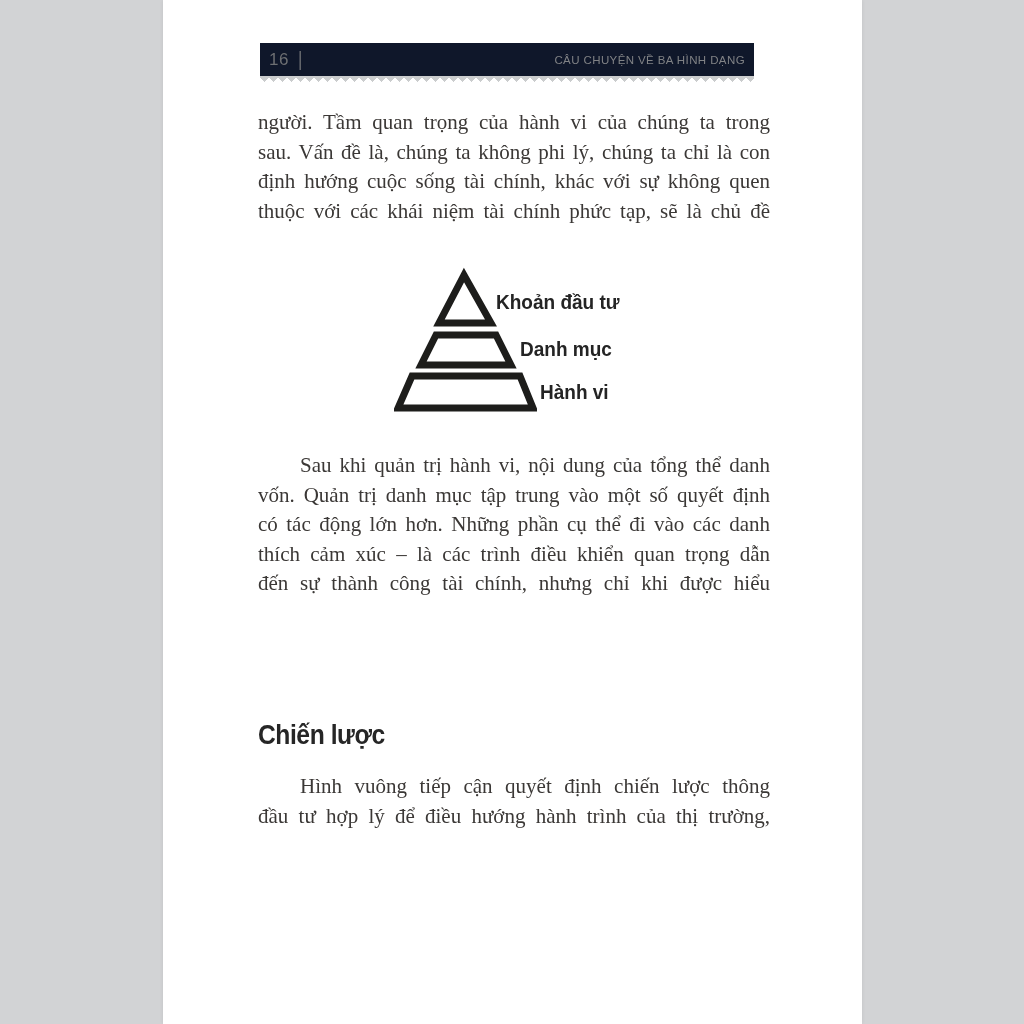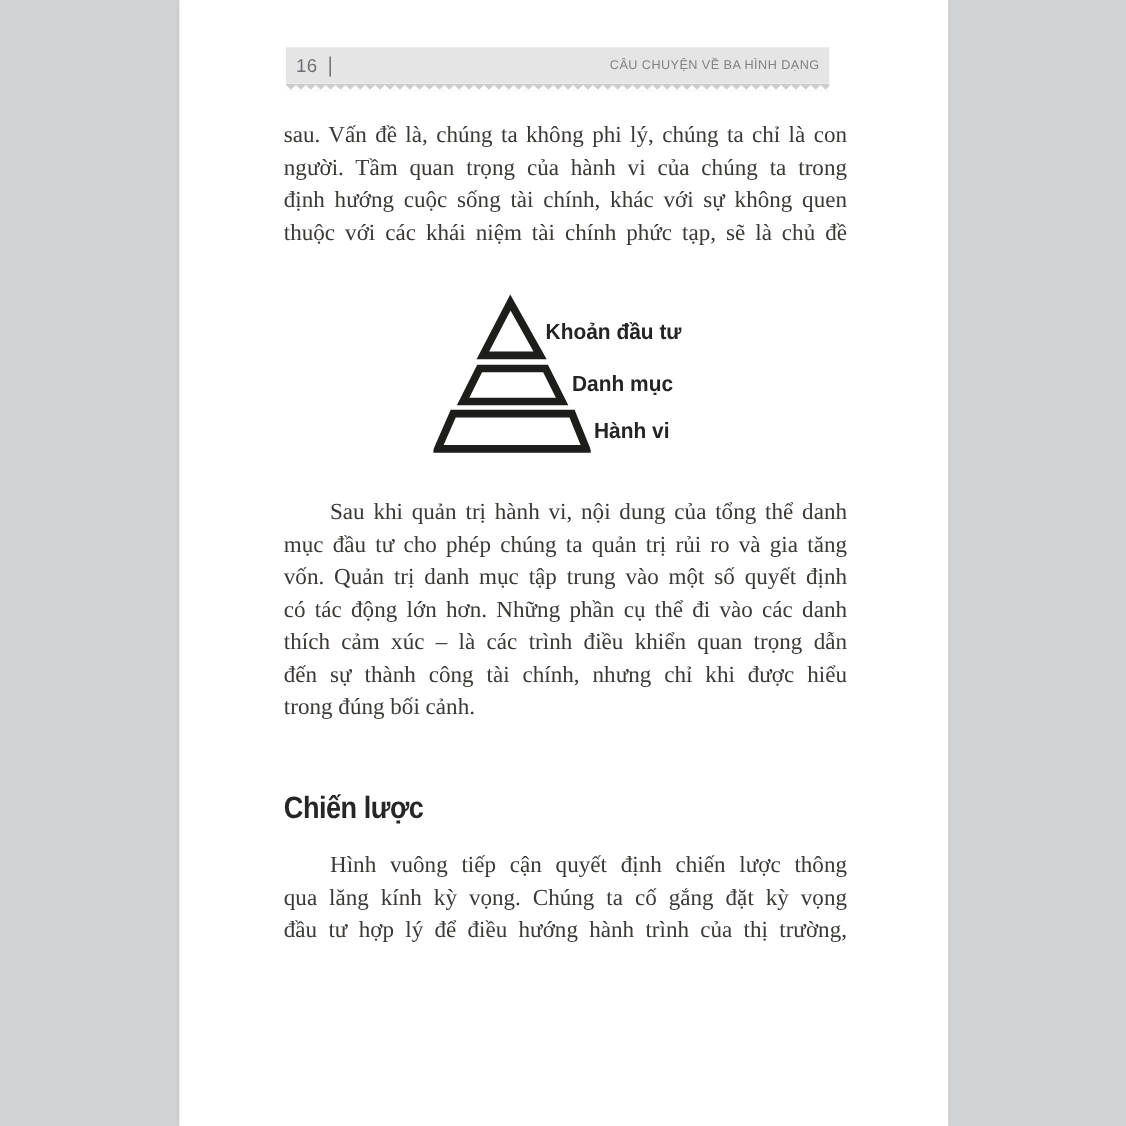--- a/index.html
+++ b/index.html
@@ -16,21 +16,21 @@
     box-shadow: 0 0 4px rgba(0,0,0,0.08);
   }
   
   .header-band {
     position: absolute;
     left: 97px; top: 43px;
     width: 494px;
   }
   .header-inner {
     height: 33px;
-    background: #e5e5e5;
+    background: #0f172a;
     display: flex;
     align-items: center;
     padding: 0 9px;
     font-family: "Liberation Sans", "DejaVu Sans", sans-serif;
   }
   .pagenum {
     font-size: 17px;
     color: #6d6f72;
     letter-spacing: 0.5px;
   }
@@ -121,48 +121,45 @@
   <div class="header-band">
     <div class="header-inner">
       <span class="pagenum">16</span>
       <span class="pagebar">|</span>
       <span class="running-title">CÂU CHUYỆN VỀ BA HÌNH DẠNG</span>
     </div>
     <div class="sawtooth"></div>
   </div>
 
   <div class="para p1">
+    <div class="line">người. Tầm quan trọng của hành vi của chúng ta trong</div>
     <div class="line">sau. Vấn đề là, chúng ta không phi lý, chúng ta chỉ là con</div>
-    <div class="line">người. Tầm quan trọng của hành vi của chúng ta trong</div>
     <div class="line">định hướng cuộc sống tài chính, khác với sự không quen</div>
     <div class="line">thuộc với các khái niệm tài chính phức tạp, sẽ là chủ đề</div>
   </div>
 
   <div class="figure">
     <svg class="pyr-svg" width="143" height="146" viewBox="0 0 143 146">
       <polygon class="pyr-shape" points="70,8 45,56 97,56"></polygon>
       <polygon class="pyr-shape" points="42,68 102,68 117,98 27,98"></polygon>
       <polygon class="pyr-shape" points="18,109 126,109 139,141 4,141"></polygon>
     </svg>
     <span class="pyr-label l1">Khoản đầu tư</span>
     <span class="pyr-label l2">Danh mục</span>
     <span class="pyr-label l3">Hành vi</span>
   </div>
 
   <div class="para p2">
     <div class="line indent">Sau khi quản trị hành vi, nội dung của tổng thể danh</div>
-    <div class="line">mục đầu tư cho phép chúng ta quản trị rủi ro và gia tăng</div>
     <div class="line">vốn. Quản trị danh mục tập trung vào một số quyết định</div>
     <div class="line">có tác động lớn hơn. Những phần cụ thể đi vào các danh</div>
     <div class="line">thích cảm xúc – là các trình điều khiển quan trọng dẫn</div>
     <div class="line">đến sự thành công tài chính, nhưng chỉ khi được hiểu</div>
-    <div class="line last">trong đúng bối cảnh.</div>
   </div>
 
   <h2 class="section-heading">Chiến lược</h2>
 
   <div class="para p3">
     <div class="line indent">Hình vuông tiếp cận quyết định chiến lược thông</div>
-    <div class="line">qua lăng kính kỳ vọng. Chúng ta cố gắng đặt kỳ vọng</div>
     <div class="line">đầu tư hợp lý để điều hướng hành trình của thị trường,</div>
   </div>
 
 </div>
 
 </body></html>

